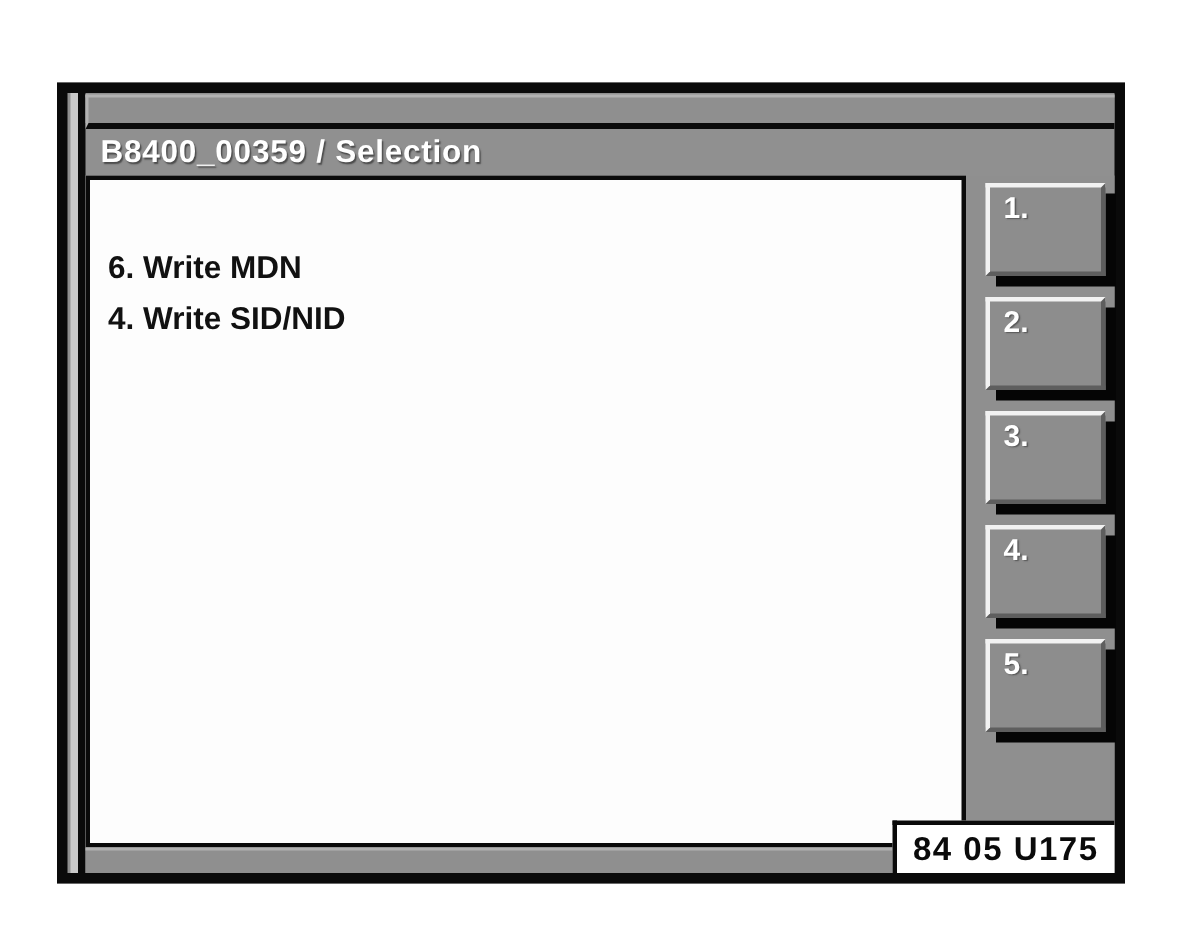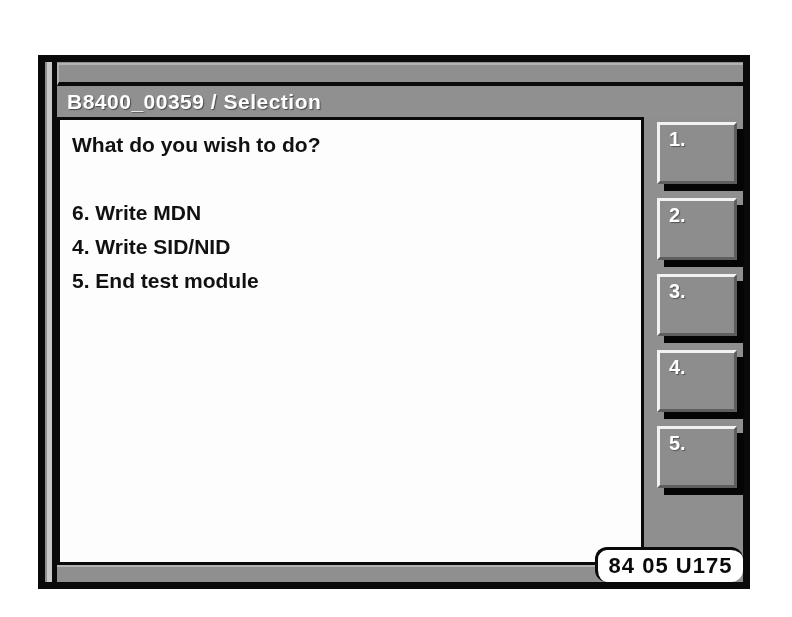--- a/index.html
+++ b/index.html
@@ -96,44 +96,41 @@
     position: absolute; left: 550px; top: 485px;
     width: 148px; height: 35px;
     background: #ffffff;
     border-top: 3px solid #0a0a0a;
     border-left: 3px solid #0a0a0a;
     display: flex; align-items: center; justify-content: center;
     color: #0a0a0a;
     font-size: 22px; font-weight: bold;
     letter-spacing: 1px;
     white-space: nowrap;
-    border-radius: 12px;
   }
 </style>
 </head>
 <body>
 
 <div class="page">
   <div class="screen">
 
     <div class="left-light-line"></div>
     <div class="left-black-line"></div>
 
     <div class="header-strip"></div>
 
     <div class="title-bar">
       <span>B8400_00359 / Selection</span>
     </div>
 
     <div class="dialog-panel">
-      <div class="dialog-prompt">What do you wish to do?</div>
       <div class="dialog-spacer"></div>
       <div class="menu-item">6. Write MDN</div>
       <div class="menu-item">4. Write SID/NID</div>
-      <div class="menu-item">5. End test module</div>
     </div>
 
     <div class="softkey-column">
       <div class="softkey softkey-1">1.</div>
       <div class="softkey softkey-2">2.</div>
       <div class="softkey softkey-3">3.</div>
       <div class="softkey softkey-4">4.</div>
       <div class="softkey softkey-5">5.</div>
     </div>
 

